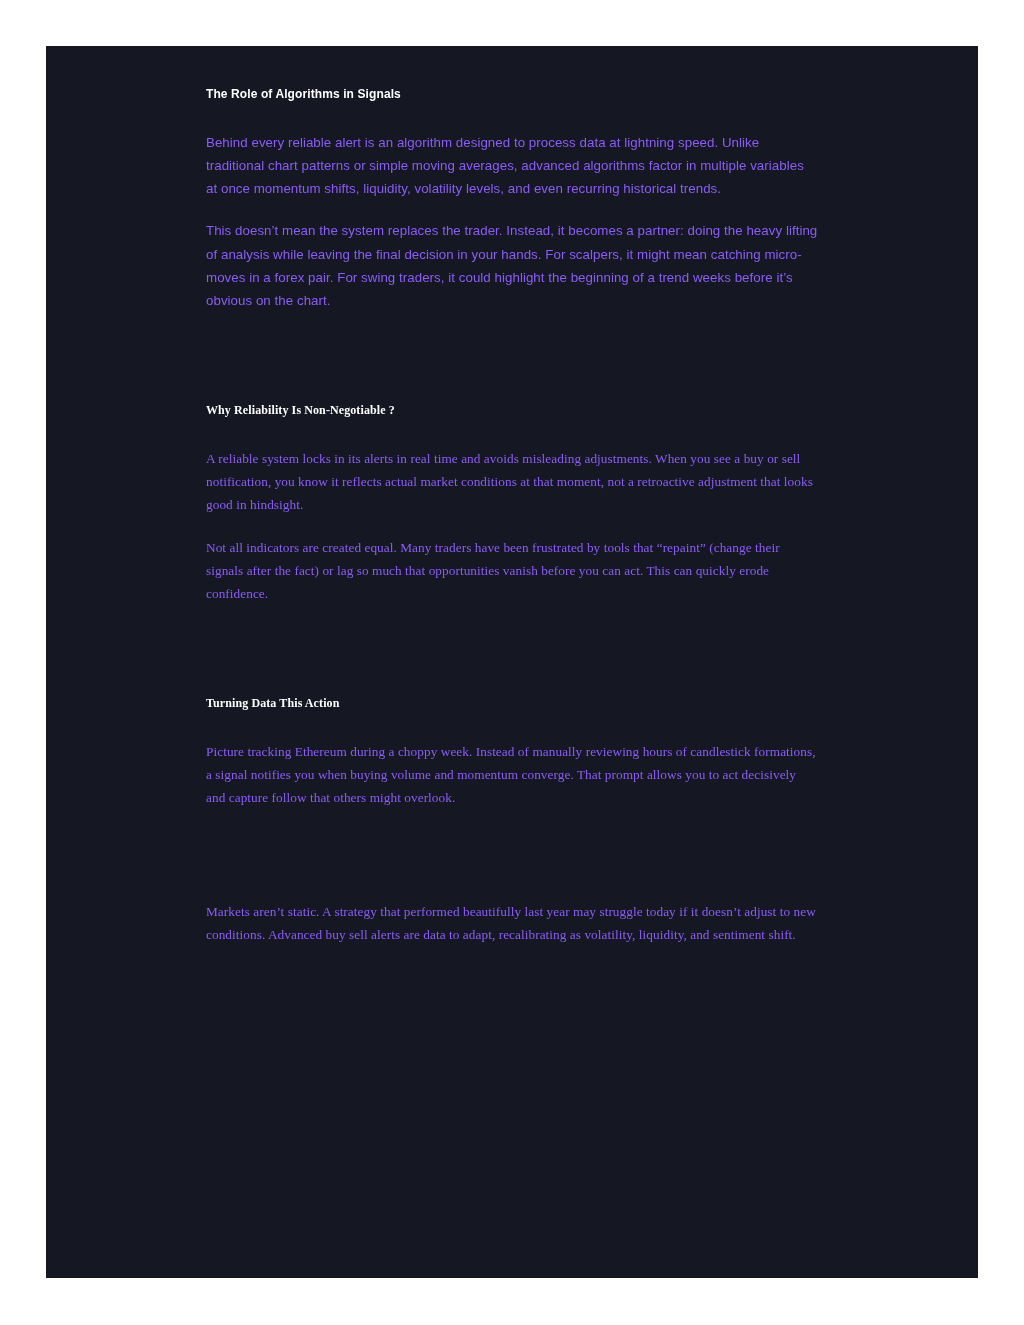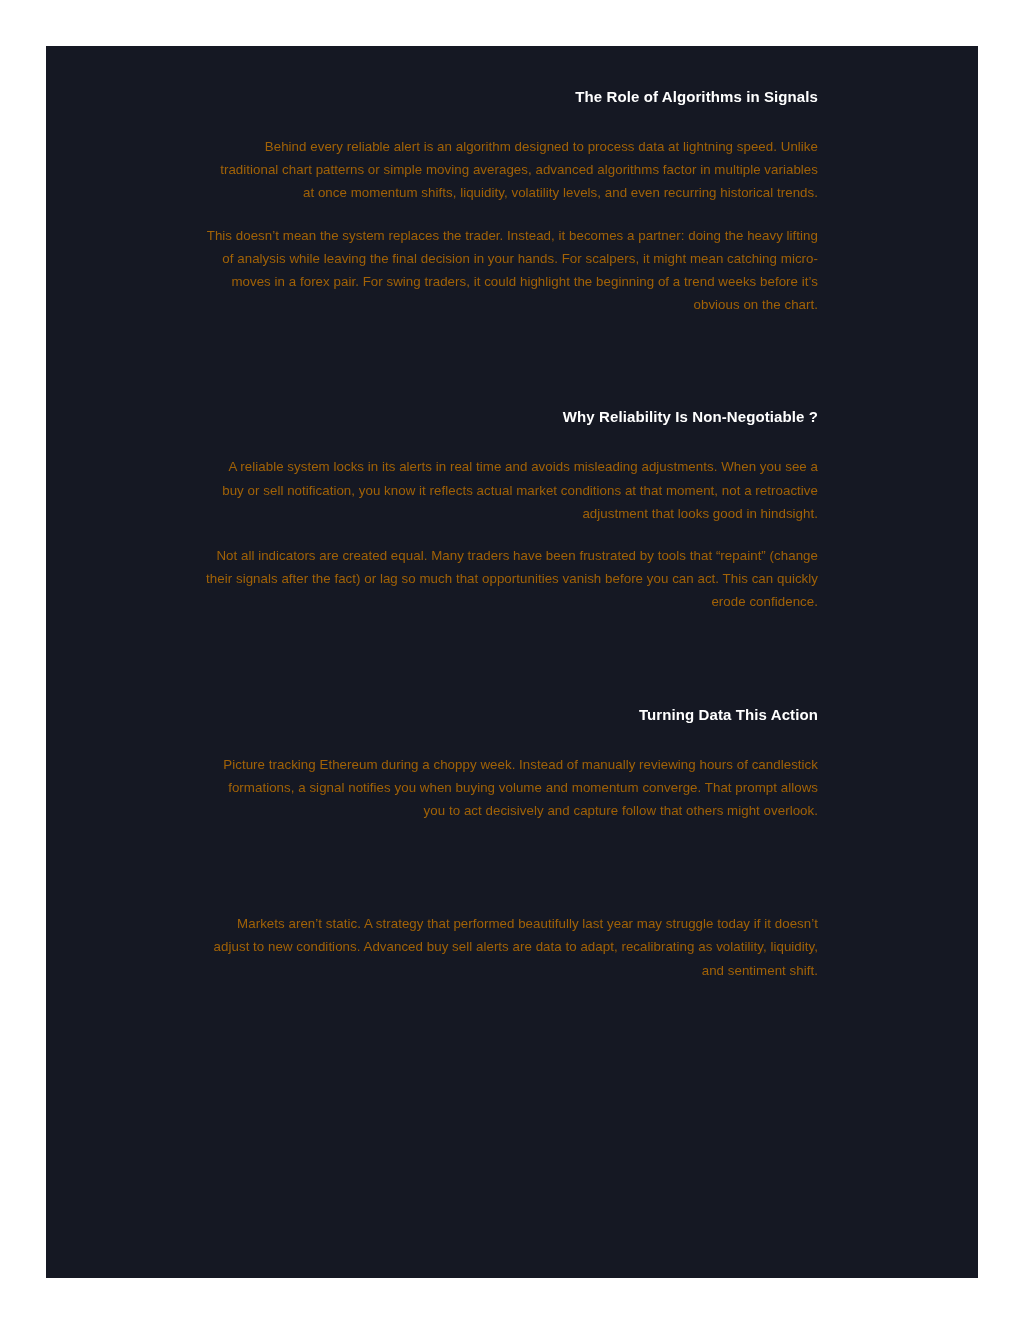--- a/index.html
+++ b/index.html
@@ -39,37 +39,38 @@
     margin: 0 auto;
     padding-top: 40px;
   }
 
   .section {
     margin-bottom: 0;
   }
 
   .section + .section {
     margin-top: 90px;
+    font-family: Liberation Serif, serif;
   }
 
   .section-heading {
     color: #ffffff;
-    font-size: 15px;
+    font-size: 12px;
     font-weight: bold;
-    text-align: right;
+    text-align: left;
     line-height: 1.4;
     letter-spacing: 0.1px;
     margin: 0 0 28px 0;
   }
 
   .section-paragraph {
-    color: #a16207;
+    color: #8b5cf6;
     font-size: 13.3px;
     font-weight: normal;
-    text-align: right;
+    text-align: left;
     line-height: 23.2px;
     letter-spacing: 0.05px;
     margin: 0 0 19px 0;
   }
 
   .section-paragraph:last-child {
     margin-bottom: 0;
   }
 </style>
 </head>

